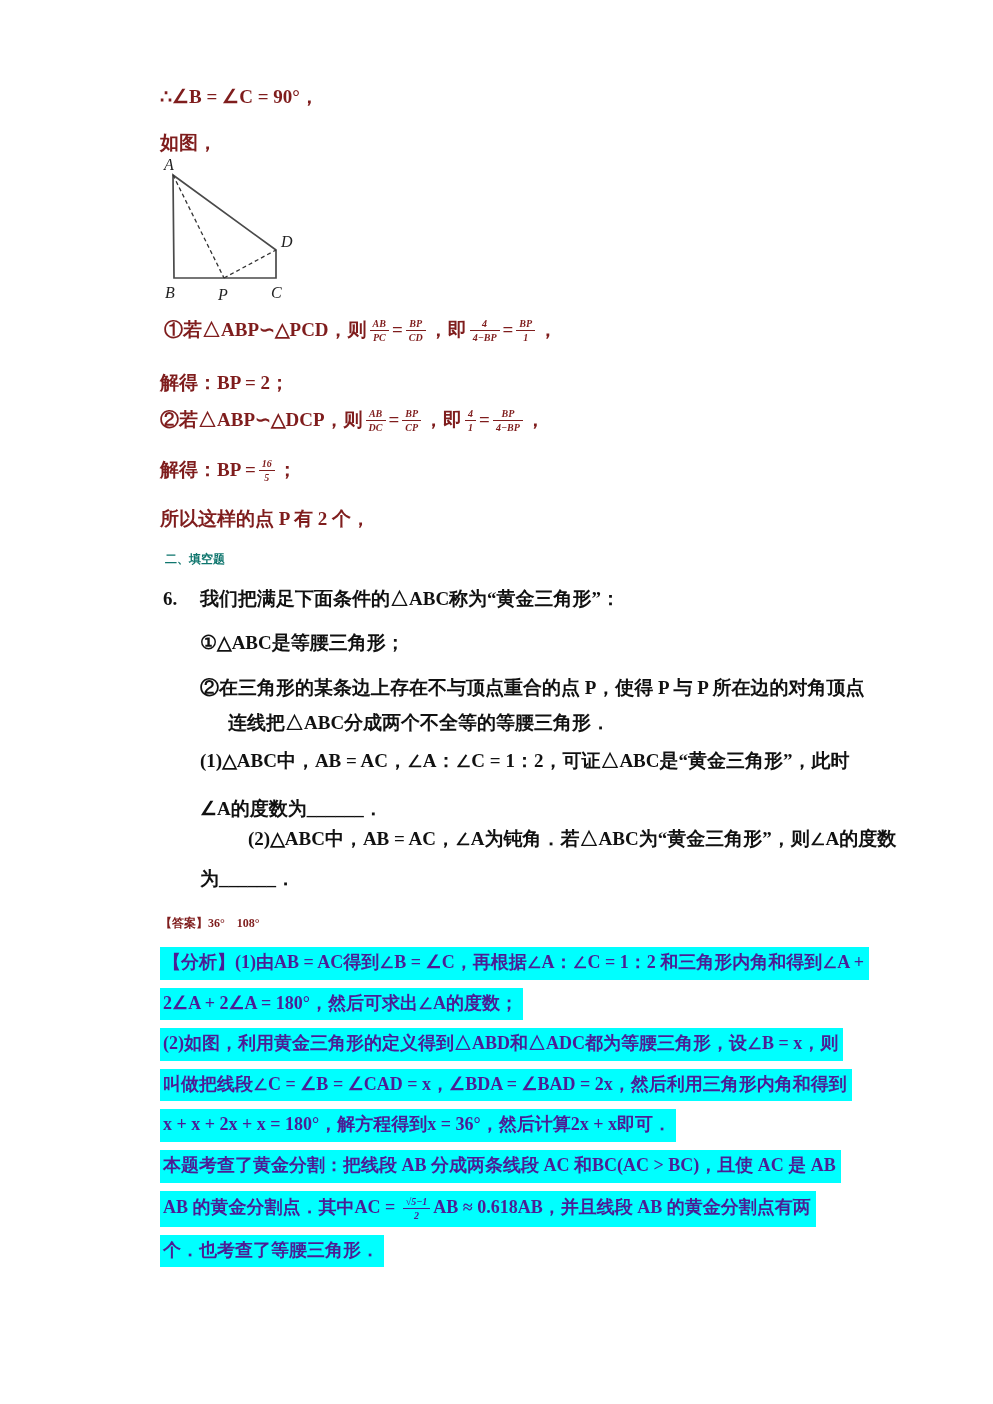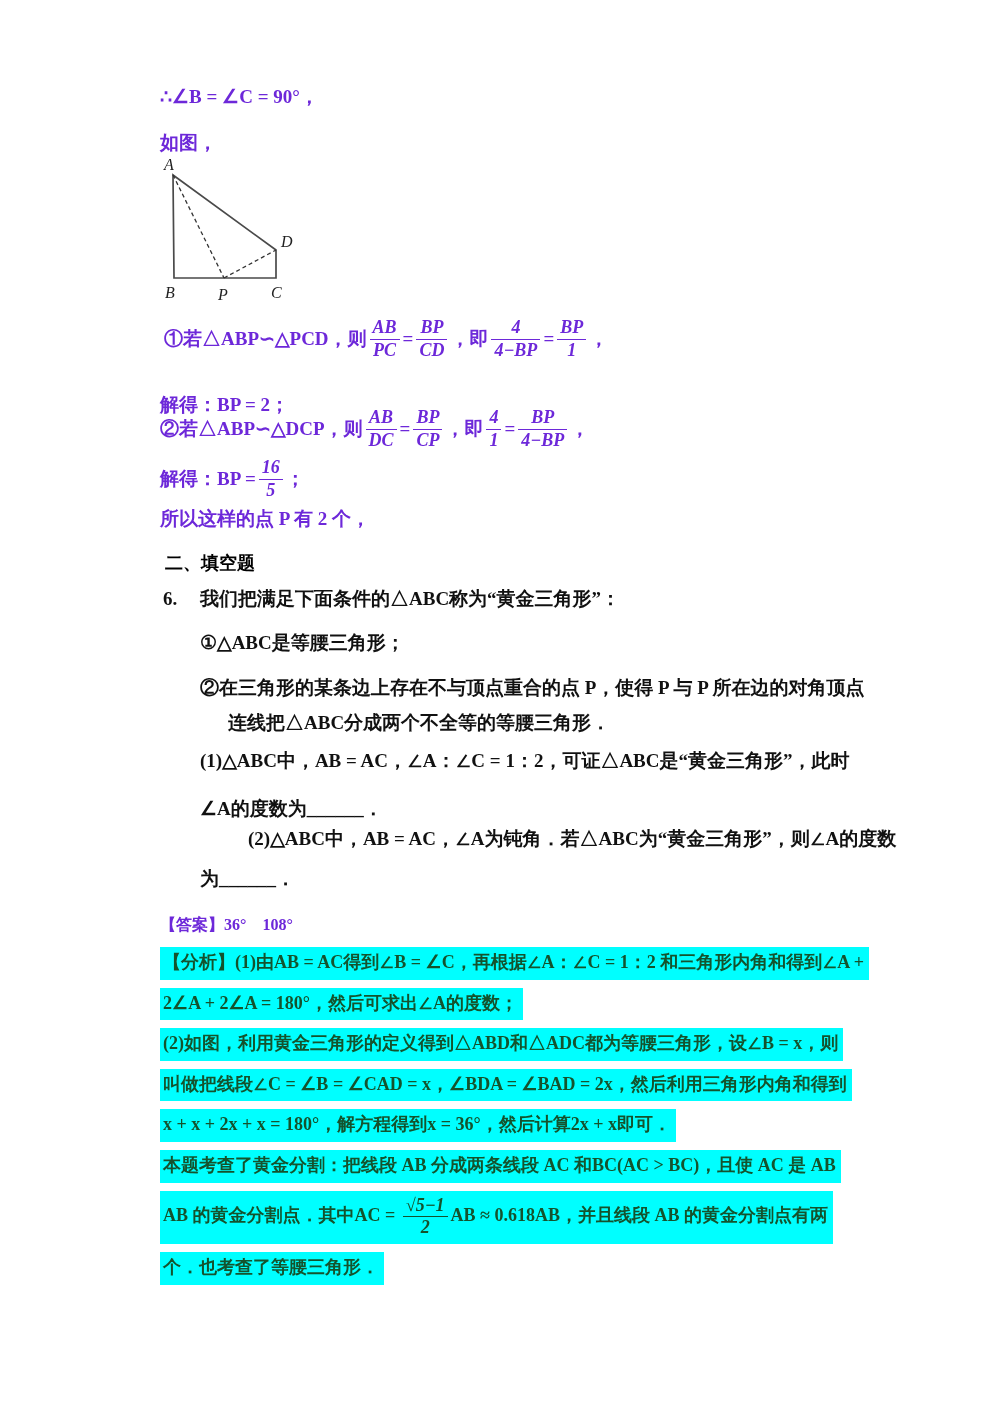--- a/index.html
+++ b/index.html
@@ -1,37 +1,37 @@
 <!DOCTYPE html>
 <html><head>
 <meta charset="utf-8">
 <style>
   html, body { margin:0; padding:0; }
   body {
     width:993px; height:1404px; background:#ffffff; position:relative;
     font-family:"Liberation Serif", serif; color:#111111;
   }
   .abs { position:absolute; white-space:nowrap; }
-  .red  { color:#6d28d9; font-weight:bold; }
+  .red  { color:#7f1d1d; font-weight:bold; }
   .fs19 { font-size:19px; line-height:1.2; }
   .eqline { display:flex; align-items:center; }
   .frac {
     display:inline-block; vertical-align:middle; text-align:center;
-    font-size:18px; line-height:1.1; font-style:italic; font-weight:bold;
+    font-size:10px; line-height:1.1; font-style:italic; font-weight:bold;
     margin:0 3px;
   }
   .frac .num { display:block; padding:0 3px 1px; border-bottom:1.5px solid currentColor; }
   .frac .den { display:block; padding:1px 3px 0; }
-  .heading { font-size:18px; font-weight:bold; color:#000000;
+  .heading { font-size:12px; font-weight:bold; color:#0f766e;
              font-family:Liberation Sans, sans-serif; }
   .prob { font-size:19px; font-weight:600; color:#111111; line-height:1.25; }
   .analysis-wrap { width:690px; }
   .hl-line { margin-bottom:8px; }
   .hl { background:#00ffff; display:inline-block; padding:5px 5px 6px 3px;
-        color:#14532d; font-weight:bold; font-size:18px; line-height:1.2; }
+        color:#4c1d95; font-weight:bold; font-size:18px; line-height:1.2; }
   svg text { font-family:"Liberation Serif", serif; font-style:italic; font-size:16px; fill:#222222; }
 </style>
 </head>
 <body>
 
 <div class="abs red fs19" style="left:160px; top:86px;">∴∠B = ∠C = 90°，</div>
 
 <div class="abs red fs19" style="left:160px; top:132px;">如图，</div>
 
 <div class="abs" style="left:156px; top:154px;">
@@ -66,21 +66,21 @@
     <span class="den">4−BP</span>
   </span>
   <span>=</span>
   <span class="frac">
     <span class="num">BP</span>
     <span class="den">1</span>
   </span>
   <span>，</span>
 </div>
 
-<div class="abs red fs19" style="left:160px; top:394px;">解得：BP = 2；</div>
+<div class="abs red fs19" style="left:160px; top:372px;">解得：BP = 2；</div>
 
 <div class="abs red fs19 eqline" style="left:160px; top:408px;">
   <span>②若△ABP∽△DCP，则</span>
   <span class="frac">
     <span class="num">AB</span>
     <span class="den">DC</span>
   </span>
   <span>=</span>
   <span class="frac">
     <span class="num">BP</span>
@@ -119,21 +119,21 @@
 
 <div class="abs prob" style="left:200px; top:676px;">②在三角形的某条边上存在不与顶点重合的点 P，使得 P 与 P 所在边的对角顶点</div>
 <div class="abs prob" style="left:200px; top:711px;margin-left:28px;">连线把△ABC分成两个不全等的等腰三角形．</div>
 
 <div class="abs prob" style="left:200px; top:749px;">(1)△ABC中，AB = AC，∠A：∠C = 1：2，可证△ABC是“黄金三角形”，此时</div>
 <div class="abs prob" style="left:200px; top:789px;margin-top:8px;">∠A的度数为______．</div>
 
 <div class="abs prob" style="left:200px; top:827px;margin-left:48px;">(2)△ABC中，AB = AC，∠A为钝角．若△ABC为“黄金三角形”，则∠A的度数</div>
 <div class="abs prob" style="left:200px; top:867px;">为______．</div>
 
-<div class="abs red" style="left:160px; top:915px; font-size:16px;">
+<div class="abs red" style="left:160px; top:915px; font-size:12px;">
   <span>【答案】</span><span style="white-space:pre;">36°　108°</span>
 </div>
 
 <div class="abs analysis-wrap" style="left:160px; top:947px;">
   <div class="hl-line">
     <span class="hl">【分析】(1)由AB = AC得到∠B = ∠C，再根据∠A：∠C = 1：2 和三角形内角和得到∠A +</span>
   </div>
   <div class="hl-line">
     <span class="hl">2∠A + 2∠A = 180°，然后可求出∠A的度数；</span>
   </div>

